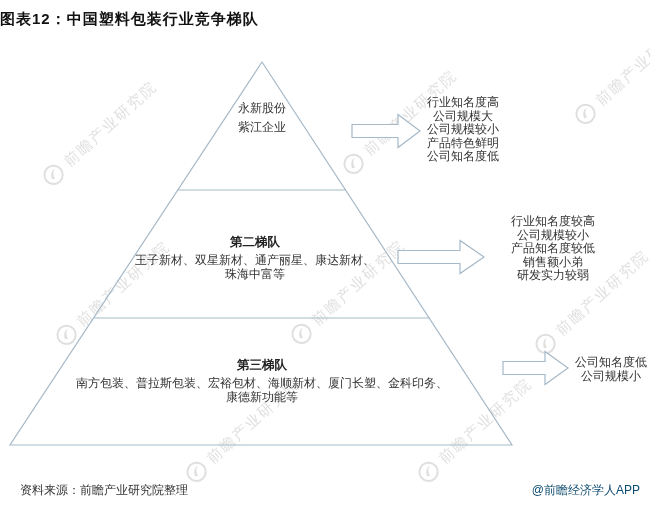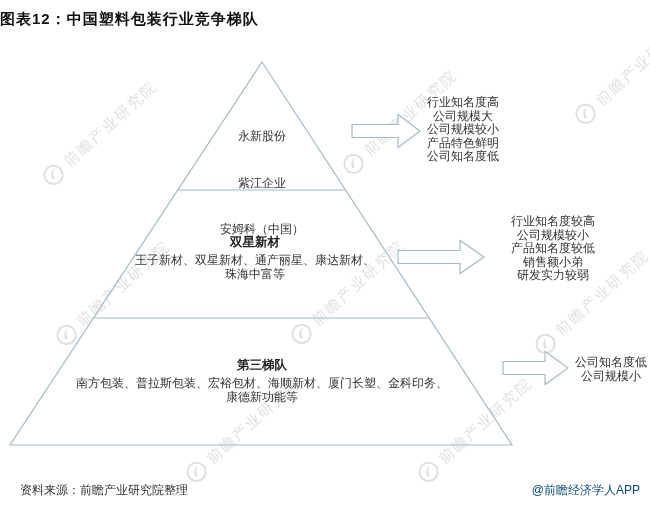--- a/index.html
+++ b/index.html
@@ -12,21 +12,21 @@
   .title{top:10px;left:0;width:100%;font-size:15px;font-weight:bold;color:#111;letter-spacing:1px;}
   
   .wm{display:flex;align-items:center;gap:6px;transform:translate(-50%,-50%) rotate(-42deg);
       color:#c6c6c6;opacity:.55;font-size:15px;letter-spacing:2px;white-space:nowrap;z-index:1;}
   .wm svg{width:22px;height:22px;flex:0 0 auto;}
   
   #shapes{top:0;left:0;z-index:2;}
   
   .tier{z-index:3;text-align:center;transform:translateX(-50%);}
   .tier-label{display:block;font-size:12.5px;font-weight:bold;color:#222;margin-bottom:3px;}
-  .tier-line{display:block;font-size:12px;line-height:18.5px;color:#333;margin-top:28px;}
+  .tier-line{display:block;font-size:12px;line-height:18.5px;color:#333;}
   .tier-wrap{display:block;font-size:12px;line-height:13.5px;color:#333;}
   #tier1{left:262px;top:99px;white-space:nowrap;}
   #tier2{left:255px;top:234px;width:246px;}
   #tier3{left:262px;top:357px;width:380px;}
   
   .desc{z-index:3;text-align:center;transform:translateX(-50%);font-size:12px;line-height:13.5px;color:#333;white-space:nowrap;}
   #desc1{left:463px;top:96px;}
   #desc2{left:553px;top:215px;}
   #desc3{left:611px;top:356px;}
   .desc span{display:block;}
@@ -103,25 +103,24 @@
     <line x1="178" y1="190" x2="346" y2="190" stroke="#a6b9c8" stroke-width="1.2"></line>
     <line x1="94" y1="318" x2="430" y2="318" stroke="#a6b9c8" stroke-width="1.2"></line>
     <path d="M352,124.5 L398,124.5 L398,114.5 L420,131 L398,147.5 L398,137.5 L352,137.5 Z" fill="#ffffff" stroke="#a6b9c8" stroke-width="1.2"></path>
     <path d="M398,250.5 L460,250.5 L460,240.5 L484,257 L460,273.5 L460,263.5 L398,263.5 Z" fill="#ffffff" stroke="#a6b9c8" stroke-width="1.2"></path>
     <path d="M503,361.5 L545,361.5 L545,351.5 L568,368 L545,384.5 L545,374.5 L503,374.5 Z" fill="#ffffff" stroke="#a6b9c8" stroke-width="1.2"></path>
   </svg>
 
   <div id="tier1" class="abs tier">
     <span class="tier-line">永新股份</span>
     <span class="tier-line">紫江企业</span>
-    <span class="tier-line">安姆科（中国）</span>
   </div>
 
   <div id="tier2" class="abs tier">
-    <span class="tier-label">双星新材</span>
+    <span class="tier-label">第二梯队</span>
     <span class="tier-wrap">王子新材、双星新材、通产丽星、康达新材、珠海中富等</span>
   </div>
 
   <div id="tier3" class="abs tier">
     <span class="tier-label">第三梯队</span>
     <span class="tier-wrap">南方包装、普拉斯包装、宏裕包材、海顺新材、厦门长塑、金科印务、康德新功能等</span>
   </div>
 
   <div id="desc1" class="abs desc">
     <span>行业知名度高</span>

